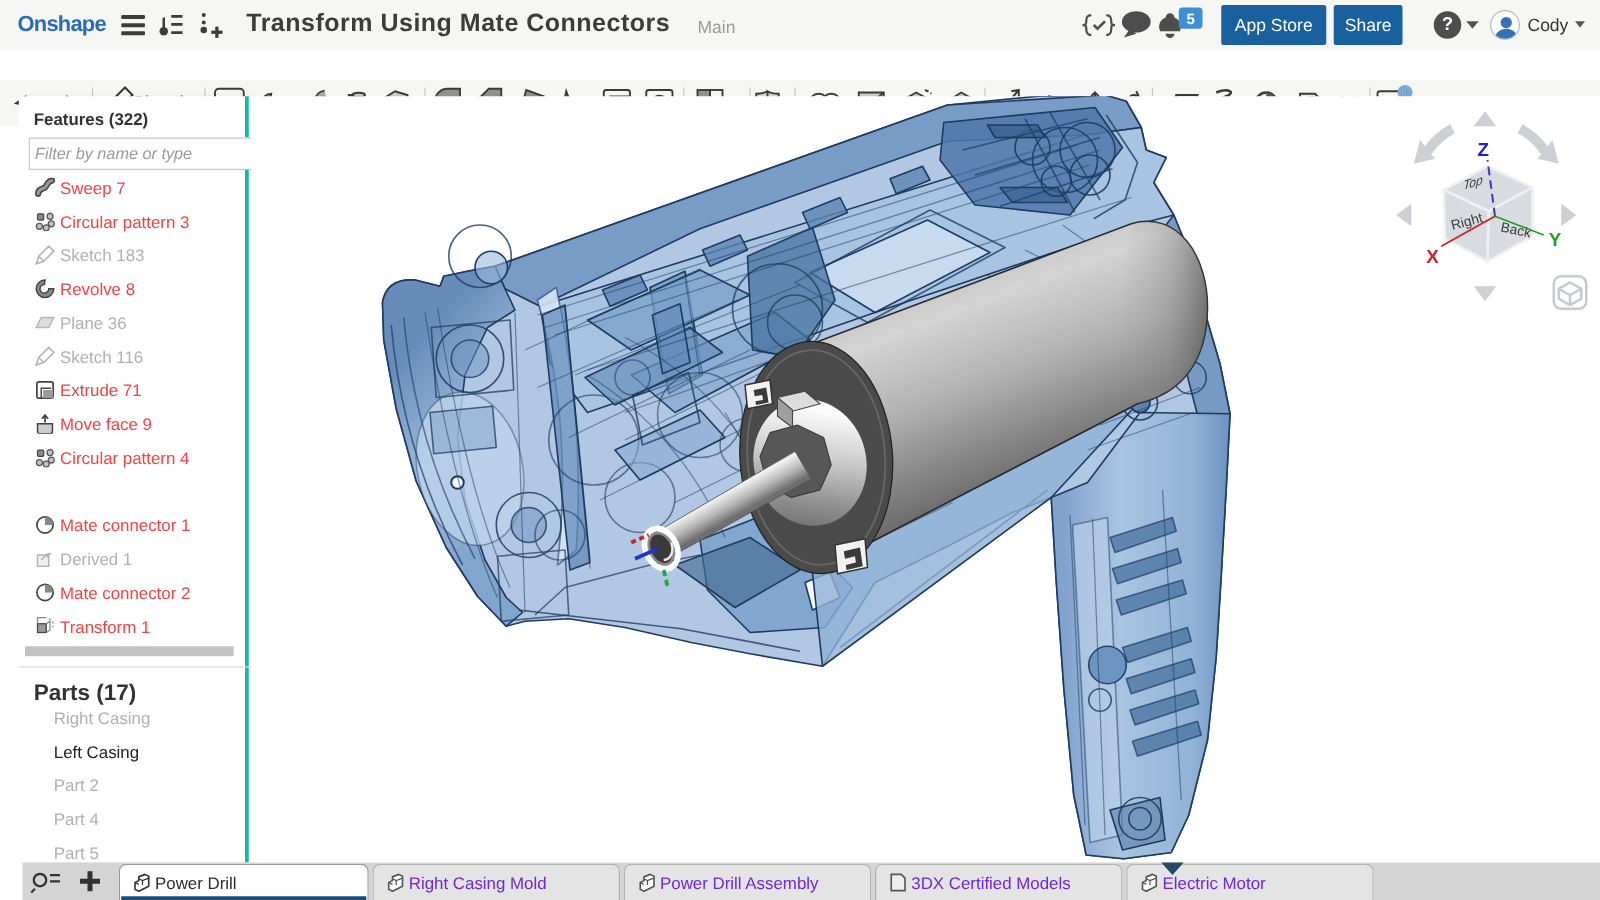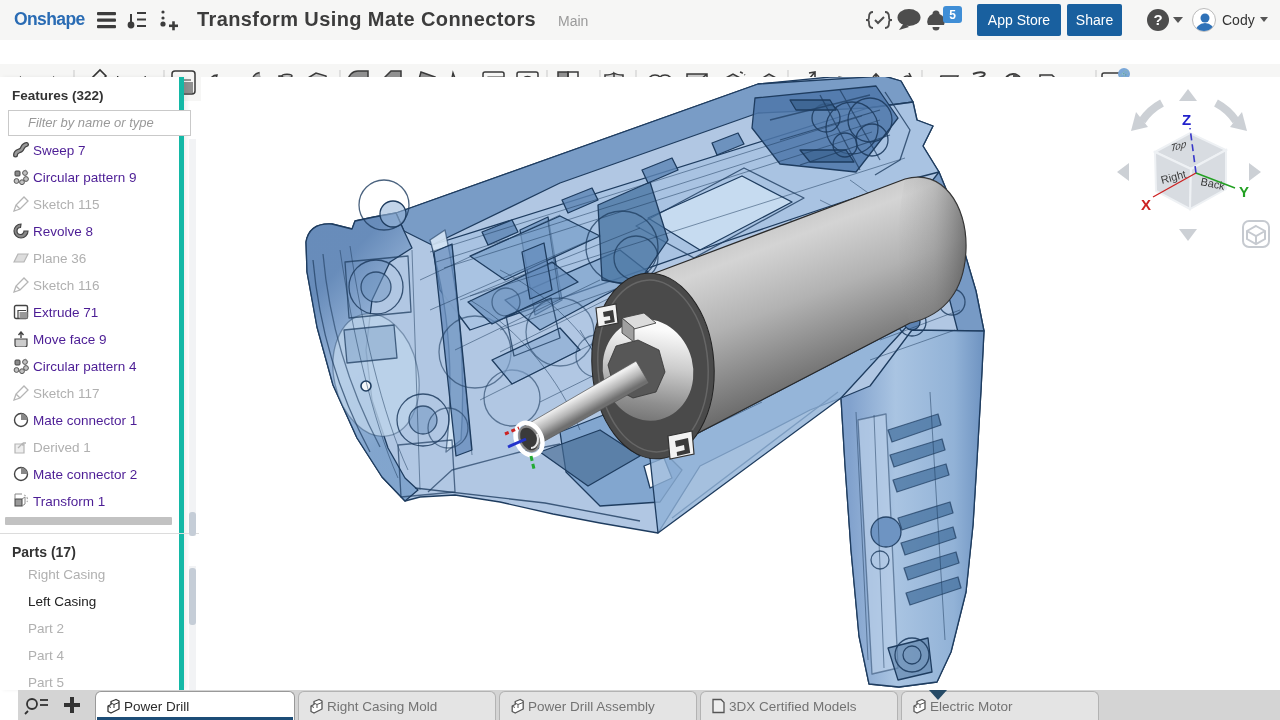--- a/index.html
+++ b/index.html
@@ -11,38 +11,38 @@
 #main-lbl { position:absolute; left:558px; top:13px; font-size:14px; color:#9a9a9a; }
 .btn { position:absolute; top:4px; height:32px; background:#19609f; color:#fff; font-size:14px; text-align:center; line-height:32px; border-radius:2px; }
 #appstore { left:977px; width:84px; }
 #share { left:1067px; width:55px; }
 #help { position:absolute; left:1147px; top:9px; width:22px; height:22px; border-radius:50%; background:#4d4d4d; color:#fff; font-weight:bold; font-size:15px; text-align:center; line-height:22px; }
 #helparrow { position:absolute; left:1173px; top:17px; width:0; height:0; border-left:5px solid transparent; border-right:5px solid transparent; border-top:6px solid #555; }
 #avatar { position:absolute; left:1192px; top:8px; width:24px; height:24px; border-radius:50%; background:#fff; border:1px solid #bbb; overflow:hidden; }
 #cody { position:absolute; left:1222px; top:12px; font-size:14px; color:#333; }
 #codyarrow { position:absolute; left:1260px; top:17px; width:0; height:0; border-left:4px solid transparent; border-right:4px solid transparent; border-top:5px solid #555; }
 #toolbar { position:absolute; left:0; top:40px; width:1280px; height:37px; background:#f6f6f5;margin-top:24px; }
-#panel { position:absolute; left:0; top:77px; width:184px; height:613px; background:#fff; border-right:5px solid #14b8a6; box-shadow:3px 0 4px rgba(0,0,0,0.06); }
+#panel { position:absolute; left:15px; top:77px; width:184px; height:613px; background:#fff; border-right:3px solid #14b8a6; box-shadow:3px 0 4px rgba(0,0,0,0.06); }
 #feat-hdr { position:absolute; left:12px; top:11px; font-size:13.5px; font-weight:bold; color:#333; }
-#filter { position:absolute; left:8px; top:33px; width:183px; height:26px; border:1px solid #c9c9c9; font-style:italic; font-size:13px; color:#999; line-height:24px; padding-left:19px; background:#fff; }
-.fitem { position:absolute; left:0; width:190px; height:27px; font-size:13.5px; color:#4c1d95; }
+#filter { position:absolute; left:8px; top:33px; width:183px; height:26px; border:1px solid #c9c9c9; font-style:italic; font-size:13px; color:#999; line-height:24px; padding-left:4px; background:#fff; }
+.fitem { position:absolute; left:0; width:190px; height:27px; font-size:13.5px; color:#ef4444; }
 .fitem .txt { position:absolute; left:33px; top:6px; }
 .fitem.sup { color:#b0b0b0; }
 .fitem svg { position:absolute; left:13px; top:5px; }
 #hscroll { position:absolute; left:5px; top:440px; width:167px; height:8px; background:#c2c2c2; border-radius:1px; }
 #divider { position:absolute; left:0; top:456px; width:199px; height:1px; background:#dcdcdc; }
-#parts-hdr { position:absolute; left:12px; top:467px; font-size:14px; font-weight:bold; color:#333; }
+#parts-hdr { position:absolute; left:12px; top:467px; font-size:18px; font-weight:bold; color:#333; }
 .pitem { position:absolute; left:28px; width:160px; height:27px; font-size:13.5px; }
 #vscroll1 { position:absolute; left:189px; top:62px; width:7px; height:397px; background:#f2f3f5; }
 #vthumb1 { position:absolute; left:189px; top:435px; width:7px; height:24px; background:#c5cdd7; border-radius:3px; }
 #vscroll2 { position:absolute; left:189px; top:489px; width:7px; height:124px; background:#f2f3f5; }
 #vthumb2 { position:absolute; left:189px; top:491px; width:7px; height:57px; background:#c5cdd7; border-radius:3px; }
 #viewport { position:absolute; left:201px; top:77px; width:1079px; height:613px; background:#fff; }
 #tabbar { position:absolute; left:18px; top:690px; width:1280px; height:38px; background:#d4d4d4; }
-.tab { position:absolute; top:1px; height:29px; background:#e4e4e4; border:1px solid #b3b3b3; border-bottom:none; font-size:13.5px; color:#737373; border-radius:6px 6px 0 0; }
+.tab { position:absolute; top:1px; height:29px; background:#e4e4e4; border:1px solid #b3b3b3; border-bottom:none; font-size:13.5px; color:#6d28d9; border-radius:6px 6px 0 0; }
 .tab .tl { position:absolute; left:28px; top:7px; }
 .tab.active { background:#fff; border-color:#999; color:#2b2b2b; }
 .tab.active:after { content:""; position:absolute; left:1px; bottom:0; width:calc(100% - 2px); height:3px; background:#1d4d77; }
 .tab svg { position:absolute; left:10px; top:6px; }
 </style>
 </head>
 <body>
 <div id="topbar">
   <span class="logo">Onshape</span>
   <svg width="180" height="40" style="position:absolute;left:0;top:0">
@@ -214,27 +214,27 @@
     </div>
   <div class="fitem" style="top:87px">
       <svg width="16" height="16" viewBox="0 0 16 16" fill="none" stroke="#555">
         <rect x="2" y="2" width="5" height="5" rx="1" fill="#8a8a8a" stroke="#444"></rect>
         <circle cx="12" cy="4" r="2.4" fill="#c2c2c2"></circle>
         <circle cx="13" cy="10" r="2.4" fill="#c2c2c2"></circle>
         <circle cx="9" cy="13.2" r="2.4" fill="#c2c2c2"></circle>
         <circle cx="3.5" cy="12" r="2.4" fill="#c2c2c2"></circle>
         <path d="M12 1 a6 6 0 0 1 3 3" stroke-dasharray="2 1.6" stroke="#888"></path>
       </svg>
-      <span class="txt">Circular pattern 9</span>
+      <span class="txt">Circular pattern 3</span>
     </div>
   <div class="fitem sup" style="top:114px">
       <svg width="16" height="16" viewBox="0 0 16 16">
         <path d="M1 15 l2 -6 l8 -8 l4 4 l-8 8 z M3 9 l4 4" fill="none" stroke="#b5b5b5" stroke-width="1.3"></path>
       </svg>
-      <span class="txt">Sketch 115</span>
+      <span class="txt">Sketch 183</span>
     </div>
   <div class="fitem" style="top:141px">
       <svg width="16" height="16" viewBox="0 0 16 16">
         <path d="M8 1 a7 7 0 1 0 7 7 h-4 a3.5 3.5 0 1 1 -3.5 -3.5 z" fill="#888" stroke="#444" stroke-width="1.2"></path>
       </svg>
       <span class="txt">Revolve 8</span>
     </div>
   <div class="fitem sup" style="top:168px">
       <svg width="16" height="16" viewBox="0 0 16 16">
         <path d="M1 12 l4 -8 h10 l-4 8 z" fill="#ddd" stroke="#b5b5b5" stroke-width="1.2"></path>
@@ -265,26 +265,20 @@
   <div class="fitem" style="top:276px">
       <svg width="16" height="16" viewBox="0 0 16 16" fill="none" stroke="#555">
         <rect x="2" y="2" width="5" height="5" rx="1" fill="#8a8a8a" stroke="#444"></rect>
         <circle cx="12" cy="4" r="2.4" fill="#c2c2c2"></circle>
         <circle cx="13" cy="10" r="2.4" fill="#c2c2c2"></circle>
         <circle cx="9" cy="13.2" r="2.4" fill="#c2c2c2"></circle>
         <circle cx="3.5" cy="12" r="2.4" fill="#c2c2c2"></circle>
         <path d="M12 1 a6 6 0 0 1 3 3" stroke-dasharray="2 1.6" stroke="#888"></path>
       </svg>
       <span class="txt">Circular pattern 4</span>
-    </div>
-  <div class="fitem sup" style="top:303px">
-      <svg width="16" height="16" viewBox="0 0 16 16">
-        <path d="M1 15 l2 -6 l8 -8 l4 4 l-8 8 z M3 9 l4 4" fill="none" stroke="#b5b5b5" stroke-width="1.3"></path>
-      </svg>
-      <span class="txt">Sketch 117</span>
     </div>
   <div class="fitem" style="top:330px">
       <svg width="16" height="16" viewBox="0 0 16 16">
         <circle cx="8" cy="8" r="6.5" fill="none" stroke="#444" stroke-width="1.4"></circle>
         <path d="M8 8 L8 1.5 A6.5 6.5 0 0 1 14.5 8 z" fill="#888"></path>
       </svg>
       <span class="txt">Mate connector 1</span>
     </div>
   <div class="fitem sup" style="top:357px">
       <svg width="16" height="16" viewBox="0 0 16 16">

